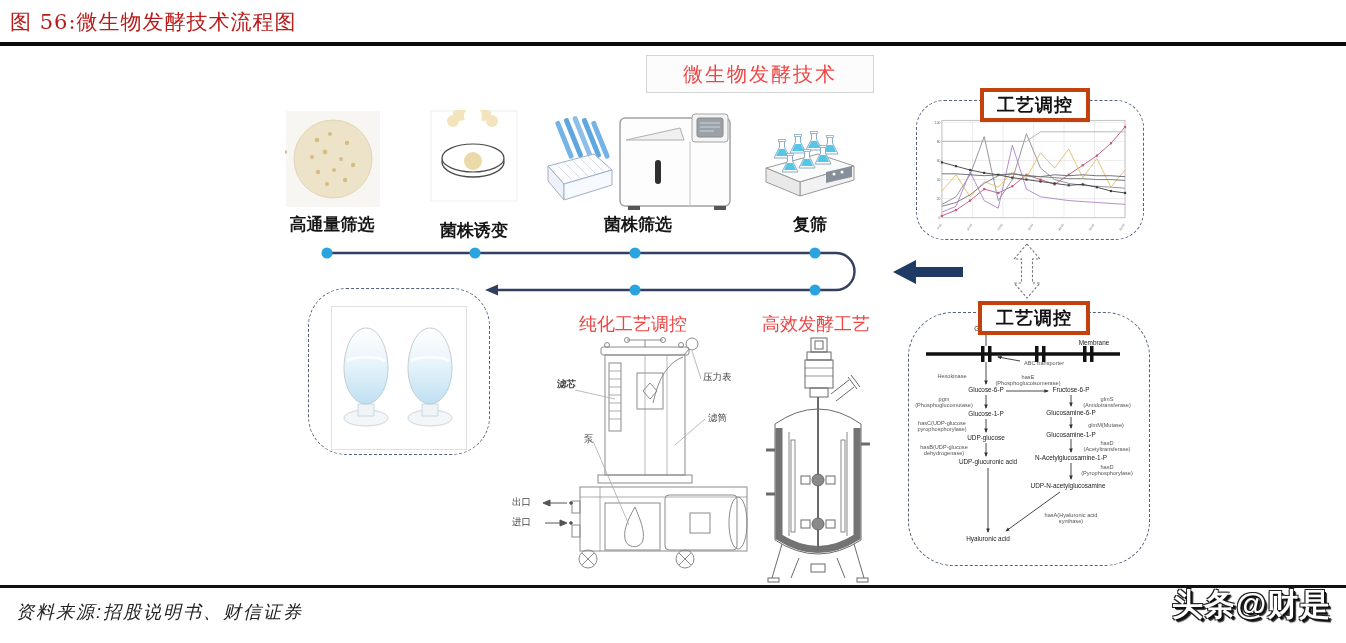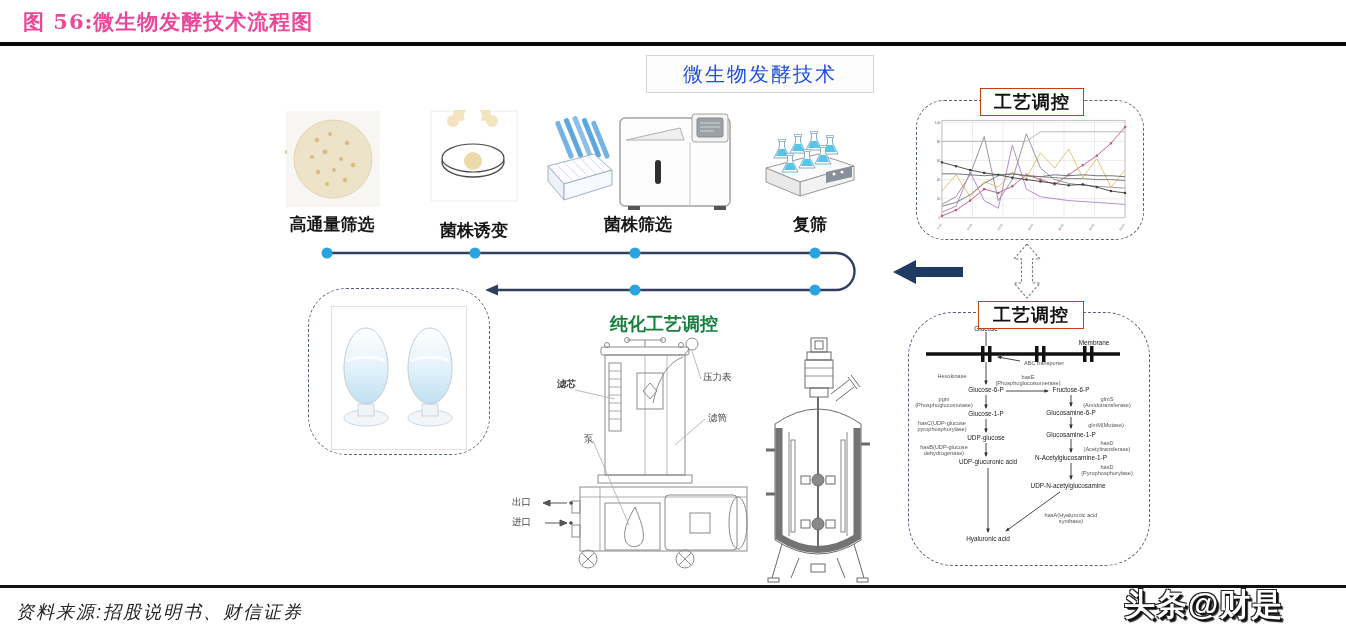--- a/index.html
+++ b/index.html
@@ -1,32 +1,32 @@
 <!DOCTYPE html>
 <html><head>
 <meta charset="utf-8">
 <style>
   html,body{margin:0;padding:0;background:#fff;}
   .page{position:relative;width:1346px;height:643px;background:#fff;overflow:hidden;
         font-family:"Liberation Sans","DejaVu Sans",sans-serif;}
   .abs{position:absolute;}
   .fig-title{left:10px;top:8px;font-family:"DejaVu Serif","Liberation Serif",serif;
-             font-weight:bold;font-size:21px;color:#ec4899;letter-spacing:1px;margin-left:13px;}
+             font-weight:normal;font-size:21px;color:#b91c1c;letter-spacing:1px;}
   .rule-top{left:0;top:42px;width:1346px;height:4px;background:#0a0a0a;}
   .rule-bottom{left:0;top:585px;width:1346px;height:3px;background:#111;}
   .source{left:16px;top:600px;font-family:Liberation Sans, sans-serif;
           font-style:italic;font-size:18px;color:#222;letter-spacing:2px;}
-  .watermark{left:1124px;top:584px;font-size:31px;font-weight:bold;color:#fff;letter-spacing:1px;
+  .watermark{left:1172px;top:584px;font-size:31px;font-weight:bold;color:#fff;letter-spacing:1px;
              text-shadow:2px 2px 0 #111,-1px -1px 0 #222,1px -1px 0 #222,-1px 1px 0 #222,3px 3px 1px #333;}
   .main-title{left:646px;top:55px;width:226px;height:36px;line-height:36px;text-align:center;
-              background:#fcfcfc;border:1px solid #d4d4d4;font-size:20px;color:#1d4ed8;letter-spacing:2px;}
+              background:#fcfcfc;border:1px solid #d4d4d4;font-size:20px;color:#ef4444;letter-spacing:2px;}
   .step-label{top:213px;width:130px;text-align:center;font-size:17px;font-weight:bold;color:#161616;}
-  .col-label{top:312px;width:170px;text-align:right;font-size:18px;font-weight:bold;color:#15803d;}
+  .col-label{top:312px;width:170px;text-align:center;font-size:18px;font-weight:normal;color:#ef4444;}
   .panel{border:1.6px dashed #53617c;background:transparent;}
-  .panel-label{height:26px;line-height:26px;text-align:center;background:#fff;border:1px solid #c2410c;
+  .panel-label{height:26px;line-height:26px;text-align:center;background:#fff;border:4px solid #c2410c;
                font-size:18px;font-weight:bold;color:#111;letter-spacing:1px;z-index:3;}
   .bio-label{left:322px;top:277px;width:148px;height:26px;line-height:26px;text-align:center;background:#fff;
              border:1px solid #e4e4e4;font-size:17px;font-weight:bold;color:#3f7fc1;letter-spacing:1px;z-index:3;}
   .bio-inner{left:331px;top:306px;width:134px;height:142px;background:#fff;border:1px solid #e0e0e0;z-index:2;}
   .mnode{position:absolute;transform:translateX(-50%);font-size:6.4px;line-height:6.8px;color:#1b1b1b;
          white-space:pre-line;text-align:center;}
   .menz{position:absolute;transform:translateX(-50%);font-size:5.6px;line-height:6px;color:#555;
         white-space:pre-line;text-align:center;}
   .pur-ann{position:absolute;font-size:9.5px;color:#444;}
   svg{display:block;}
@@ -253,20 +253,21 @@
       </g>
     </g>
   </svg>
   <div class="pur-ann" style="left:557px;top:378px;font-weight:bold;">滤芯</div>
   <div class="pur-ann" style="left:703px;top:371px;">压力表</div>
   <div class="pur-ann" style="left:708px;top:412px;">滤筒</div>
   <div class="pur-ann" style="left:584px;top:433px;">泵</div>
   <div class="pur-ann" style="left:512px;top:496px;">出口</div>
   <div class="pur-ann" style="left:512px;top:516px;">进口</div>
 
+  <div class="abs col-label" style="left:731px;">高效发酵工艺</div>
   <svg class="abs" style="left:765px;top:332px;" width="106" height="252">
     <g fill="none" stroke="#6b6b6b" stroke-width="1">
       <rect x="46" y="6" width="16" height="14"></rect>
         <rect x="50" y="9" width="8" height="8"></rect>
       <rect x="42" y="20" width="24" height="8"></rect>
       <rect x="40" y="28" width="28" height="28"></rect>
       <line x1="40" y1="36" x2="68" y2="36" stroke-width="0.7"></line>
         <line x1="40" y1="44" x2="68" y2="44" stroke-width="0.7"></line>
       <rect x="45" y="56" width="18" height="9"></rect>
 

